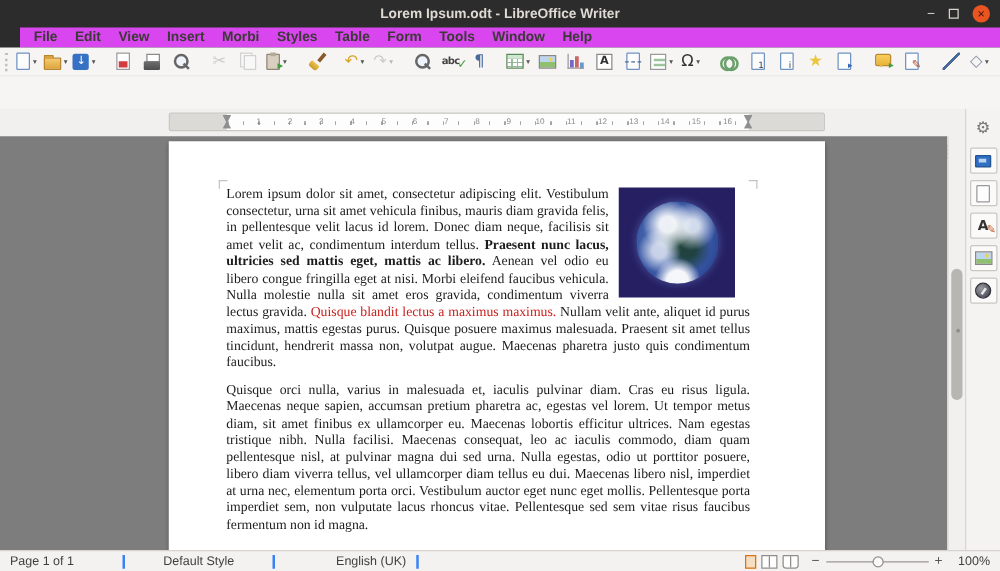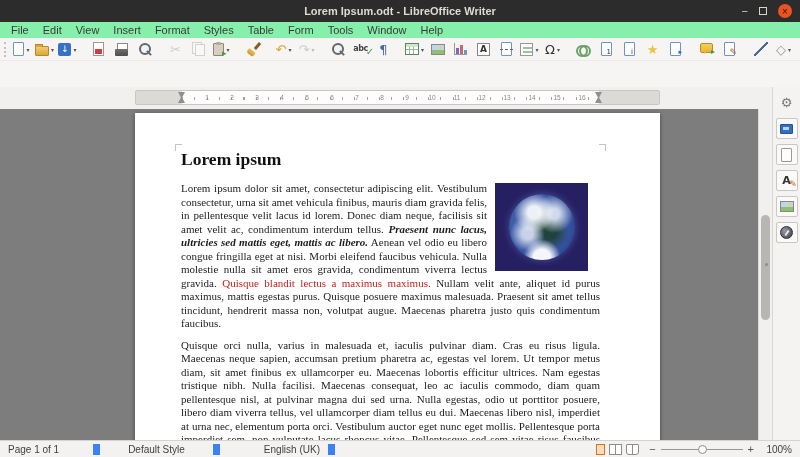--- a/index.html
+++ b/index.html
@@ -10,22 +10,22 @@
   .titlebar { position:absolute; top:0; left:0; right:0; height:40px; background:#2c2c2c; }
   .wtitle { position:absolute; left:0; right:0; top:0; height:22px; line-height:22px; text-align:center;
             color:#dfdbd4; font-size:11px; font-weight:bold; }
   .wctl { position:absolute; right:8px; top:0; height:22px; display:flex; align-items:center; gap:11px; }
   .wbtn { color:#d8d4ce; font-size:11px; line-height:11px; cursor:default; }
   .wmax { width:8px; height:8px; border:1px solid #d8d4ce; }
   .wclose { width:14px; height:14px; border-radius:50%; background:#e95420; color:#3a1505;
             display:flex; align-items:center; justify-content:center; font-size:10px; }
 
   
-  .menubar { position:absolute; top:22px; left:0; right:0; height:16px; background:#86efac;
-             display:flex; align-items:center; padding-left:4px; }
+  .menubar { position:absolute; top:22px; left:16px; right:0; height:16px; background:#d946ef;
+             display:flex; align-items:center; padding-left:4px;font-weight:bold; }
   .menu-item { font-size:11px; color:#3b3a36; padding:0 7px; line-height:16px; }
 
   
   .toolbar { position:absolute; left:0; right:0; background:#f6f5f4; display:flex; align-items:center; padding:0 2px; }
   .std { top:38px; height:23px; border-bottom:1px solid #eceae7; }
   .fmt { top:61px; height:26px; border-bottom:1px solid #d4d2cf;margin-top:48px; }
   .grip { width:3px; height:15px; border-left:2px dotted #c2c0bd; margin:0 4px 0 2px; }
   .tsep { width:1px; height:16px; background:#d8d6d3; margin:0 4px; }
   .tbtn { display:inline-flex; align-items:center; justify-content:center; height:21px; min-width:21px;
           padding:0 1px; border-radius:2px; margin:0 1px; position:relative; }
@@ -161,21 +161,21 @@
   .docarea { position:absolute; top:22px; left:0; right:14px; bottom:0; background:#7d7d7d; overflow:hidden; }
   .page { position:absolute; left:135px; top:4px; width:525px; height:520px; background:#fff;
           box-shadow:0 1px 4px rgba(0,0,0,.45); padding:36px 60px 20px 46px; }
   .cmark { position:absolute; width:7px; height:7px; }
   .cmark.tl { left:40px; top:31px; border-left:1px solid #c3c3c3; border-top:1px solid #c3c3c3; }
   .cmark.tr { right:54px; top:31px; border-right:1px solid #c3c3c3; border-top:1px solid #c3c3c3; }
   .page h1 { font-family:"Liberation Serif", serif; font-size:17.5px; color:#111; margin:0 0 12px; }
   .page h2 { font-family:"Liberation Serif", serif; font-size:16px; color:#111; margin:10px 0 8px; }
   .body { font-family:"Liberation Serif", serif; font-size:11px; line-height:13.5px; color:#1c1c1c;
           text-align:justify; margin-bottom:8px; }
-  .run-bold { font-weight:bold;font-style:italic; }
+  .run-bold { font-weight:bold; }
   .run-red { color:#c9211e; }
   .imgwrap { float:right; width:93px; height:88px; margin:1px 12px 3px 8px; background:#262063;
              display:flex; align-items:center; justify-content:center; }
   .earth { width:66px; height:66px; border-radius:50%; background:
       radial-gradient(circle at 50% 97%, rgba(255,255,255,.95) 0 12%, transparent 26%),
       radial-gradient(circle at 38% 28%, rgba(255,255,255,.9) 0 10%, transparent 32%),
       radial-gradient(circle at 68% 30%, rgba(235,240,248,.85) 0 8%, transparent 30%),
       radial-gradient(circle at 28% 60%, rgba(242,244,250,.75) 0 9%, transparent 28%),
       radial-gradient(circle at 62% 58%, rgba(25,60,45,.85) 0 12%, transparent 34%),
       radial-gradient(circle at 48% 42%, rgba(40,80,60,.6) 0 10%, transparent 30%),
@@ -188,21 +188,21 @@
   .sthumb::after { content:""; position:absolute; left:3.5px; top:48px; width:3px; height:3px; border-radius:50%; background:#8f8d8a; }
   .sidetabs { position:absolute; top:87px; bottom:17px; right:0; width:28px; background:#f4f3f1;
               border-left:1px solid #d9d7d4; display:flex; flex-direction:column; align-items:center; padding-top:5px; gap:5px; }
   .sbtn { width:22px; height:21px; display:flex; align-items:center; justify-content:center;
           border:1px solid #c9c7c4; border-radius:2px; background:#fbfaf9; }
   .sbtn.plain { border-color:transparent; background:transparent; }
 
   
   .statusbar { position:absolute; bottom:0; left:0; right:0; height:17px; background:#f4f2f0;
                border-top:1px solid #d5d3d0; display:flex; align-items:center; font-size:10px; color:#3f3f3f; }
-  .seg { padding:0 8px; border-right:7px solid #3b82f6; white-space:nowrap; }
+  .seg { padding:0 8px; border-right:2px solid #3b82f6; white-space:nowrap; }
   .seg.w1 { width:100px; } .seg.w2 { width:248px; } .seg.w3 { width:120px; text-align:center; } .seg.w4 { width:115px; text-align:right; }
   .spacer { flex:1; }
   .views { display:flex; align-items:center; gap:4px; margin-right:10px; }
   .vp { width:9px; height:11px; border:1px solid #8f8d8a; background:#fff; position:relative; }
   .vp.active { border-color:#d9730d; background:#f6dec4; }
   .vp.multi { width:13px; } .vp.multi::after { content:""; position:absolute; left:5px; top:0; bottom:0; border-left:1px solid #8f8d8a; }
   .vp.book { width:13px; border-radius:1px 1px 3px 3px; } .vp.book::after { content:""; position:absolute; left:5px; top:0; bottom:0; border-left:1px solid #8f8d8a; }
   .zoomctl { display:flex; align-items:center; gap:5px; margin-right:8px; }
   .zm,.zp { font-size:11px; color:#555; }
   .ztrack { position:relative; width:82px; height:9px; }
@@ -221,21 +221,21 @@
     <span class="wbtn wmax"></span>
     <span class="wbtn wclose">×</span>
   </span>
 </div>
 
 <div class="menubar">
     <span class="menu-item">File</span>
     <span class="menu-item">Edit</span>
     <span class="menu-item">View</span>
     <span class="menu-item">Insert</span>
-    <span class="menu-item">Format</span>
+    <span class="menu-item">Morbi</span>
     <span class="menu-item">Styles</span>
     <span class="menu-item">Table</span>
     <span class="menu-item">Form</span>
     <span class="menu-item">Tools</span>
     <span class="menu-item">Window</span>
     <span class="menu-item">Help</span>
   </div>
 
 <div class="toolbar std">
     <span class="grip"></span>
@@ -472,21 +472,20 @@
           <span class="rnum" style="left: 446px;">16</span>
         </div>
       <span class="imark" style="left:42px"></span>
       <span class="imark" style="left:459px"></span>
     </div>
   </div>
   <div class="docarea">
     <div class="page">
       <span class="cmark tl"></span>
       <span class="cmark tr"></span>
-      <h1>Lorem ipsum</h1>
       <p class="body"><span class="imgwrap">
             <span class="earth"></span>
           </span><span class="run-normal">Lorem ipsum dolor sit amet, consectetur adipiscing elit. Vestibulum consectetur, urna sit amet vehicula finibus, mauris diam gravida felis, in pellentesque velit lacus id lorem. Donec diam neque, facilisis sit amet velit ac, condimentum interdum tellus. </span><span class="run-bold">Praesent nunc lacus, ultricies sed mattis eget, mattis ac libero.</span><span class="run-normal"> Aenean vel odio eu libero congue fringilla eget at nisi. Morbi eleifend faucibus vehicula. Nulla molestie nulla sit amet eros gravida, condimentum viverra lectus gravida. </span><span class="run-red">Quisque blandit lectus a maximus maximus.</span><span class="run-normal"> Nullam velit ante, aliquet id purus maximus, mattis egestas purus. Quisque posuere maximus malesuada. Praesent sit amet tellus tincidunt, hendrerit massa non, volutpat augue. Maecenas pharetra justo quis condimentum faucibus.</span></p>
       <p class="body">Quisque orci nulla, varius in malesuada et, iaculis pulvinar diam. Cras eu risus ligula. Maecenas neque sapien, accumsan pretium pharetra ac, egestas vel lorem. Ut tempor metus diam, sit amet finibus ex ullamcorper eu. Maecenas lobortis efficitur ultrices. Nam egestas tristique nibh. Nulla facilisi. Maecenas consequat, leo ac iaculis commodo, diam quam pellentesque nisl, at pulvinar magna dui sed urna. Nulla egestas, odio ut porttitor posuere, libero diam viverra tellus, vel ullamcorper diam tellus eu dui. Maecenas libero nisl, imperdiet at urna nec, elementum porta orci. Vestibulum auctor eget nunc eget mollis. Pellentesque porta imperdiet sem, non vulputate lacus rhoncus vitae. Pellentesque sed sem vitae risus faucibus fermentum non id magna.</p>
     </div>
   </div>
   <div class="vscroll">
     <span class="sthumb"></span>
   </div>
 </div>

